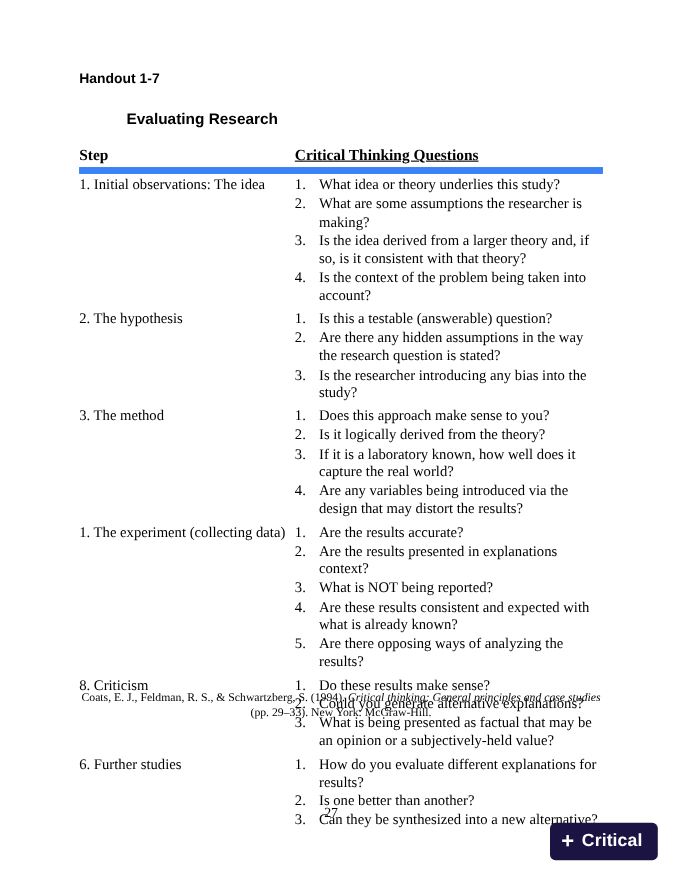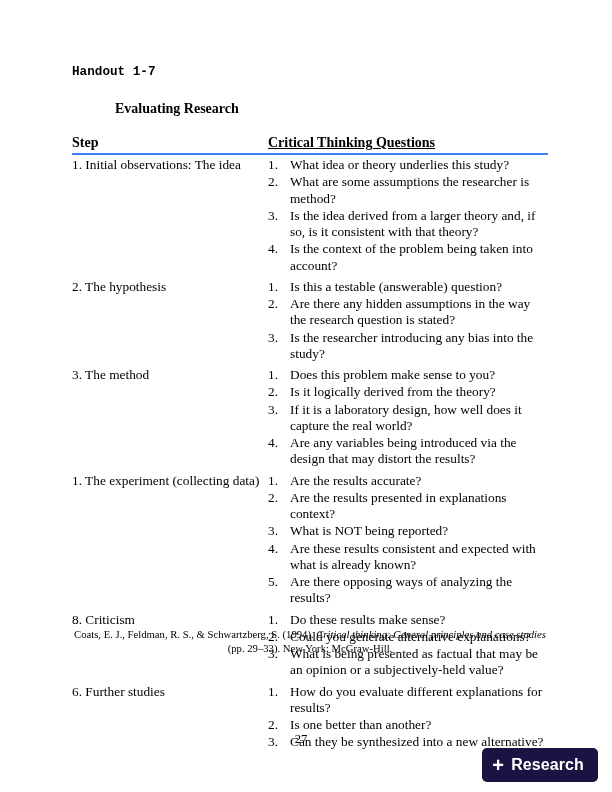--- a/index.html
+++ b/index.html
@@ -21,47 +21,47 @@
     width: 612px;
     height: 792px;
   }
   .content {
     position: absolute;
     left: 72px;
     top: 64px;
     width: 476px;
   }
   .handout-label {
-    font-family: Liberation Mono, monospace;
+    font-family: Liberation Sans, sans-serif;
     font-size: 9.5pt;
     font-weight: bold;
     margin: 0 0 22px 0;
   }
   .doc-title {
-    font-family: Liberation Serif, serif;
+    font-family: Liberation Sans, sans-serif;
     font-size: 10.5pt;
     font-weight: bold;
     margin: 16px 0 18px 0;
     padding-left: 43px;
   }
   table.maintable {
     border-collapse: collapse;
     width: 476px;
     table-layout: fixed;
   }
   table.maintable th {
     text-align: left;
     font-family: "Liberation Serif", serif;
     font-weight: bold;
     font-size: 10.5pt;
     padding: 0 0 2px 0;
     vertical-align: bottom;
   }
   .header-row th {
-    border-bottom: 2px solid #3b82f6;
+    border-bottom: 6px solid #3b82f6;
   }
   th.col-step { width: 196px; }
   th.col-quest { width: 280px; text-decoration: underline; }
   td.step-cell {
     vertical-align: top;
     font-size: 10pt;
     padding: 2px 6px 2px 0;
     line-height: 1.22;
   }
   td.quest-cell {
@@ -147,21 +147,21 @@
         <tr>
           <td class="step-cell">1. Initial observations: The idea</td>
           <td class="quest-cell">
             <ol class="qlist">
               <li>
                   <span class="num">1.</span>
                   <span class="txt">What idea or theory underlies this study?</span>
                 </li>
               <li>
                   <span class="num">2.</span>
-                  <span class="txt">What are some assumptions the researcher is method?</span>
+                  <span class="txt">What are some assumptions the researcher is making?</span>
                 </li>
               <li>
                   <span class="num">3.</span>
                   <span class="txt">Is the idea derived from a larger theory and, if so, is it consistent with that theory?</span>
                 </li>
               <li>
                   <span class="num">4.</span>
                   <span class="txt">Is the context of the problem being taken into account?</span>
                 </li>
             </ol>
@@ -187,29 +187,29 @@
             </ol>
           </td>
         </tr>
 
         <tr>
           <td class="step-cell">3. The method</td>
           <td class="quest-cell">
             <ol class="qlist">
               <li>
                   <span class="num">1.</span>
-                  <span class="txt">Does this problem make sense to you?</span>
+                  <span class="txt">Does this approach make sense to you?</span>
                 </li>
               <li>
                   <span class="num">2.</span>
                   <span class="txt">Is it logically derived from the theory?</span>
                 </li>
               <li>
                   <span class="num">3.</span>
-                  <span class="txt">If it is a laboratory design, how well does it capture the real world?</span>
+                  <span class="txt">If it is a laboratory known, how well does it capture the real world?</span>
                 </li>
               <li>
                   <span class="num">4.</span>
                   <span class="txt">Are any variables being introduced via the design that may distort the results?</span>
                 </li>
             </ol>
           </td>
         </tr>
 
         <tr>
@@ -283,16 +283,16 @@
       </tbody>
     </table>
   </div>
 
   <div class="reference"><span>Coats, E. J., Feldman, R. S., &amp; Schwartzberg, S. (1994). </span><i>Critical thinking: General principles and case studies</i><span> (pp. 29–33). New York: McGraw-Hill.</span></div>
 
   <div class="page-number">27</div>
 
   <div class="watermark">
     <span class="plus">+</span>
-    <span>Research</span>
+    <span>Critical</span>
   </div>
 
 </div>
 
 </body></html>

